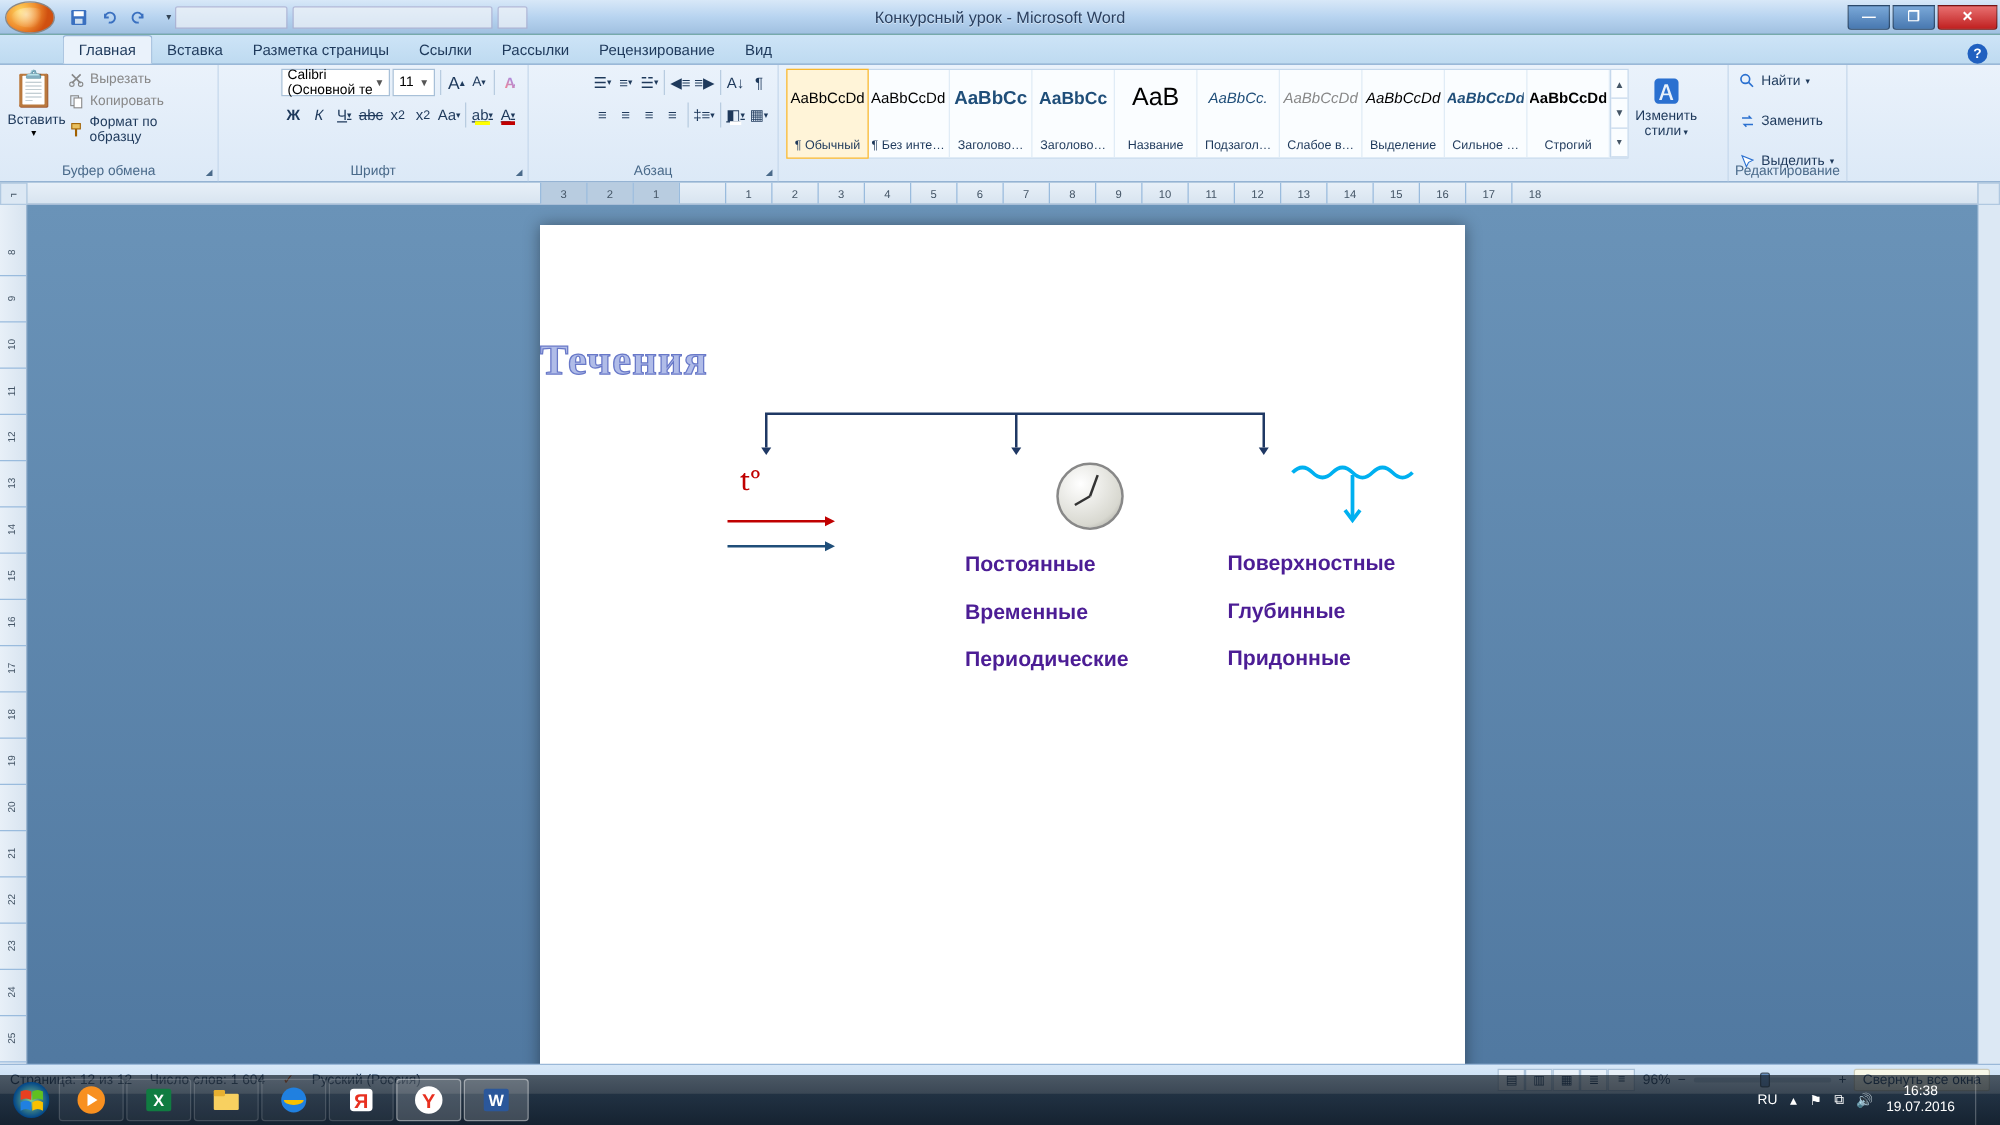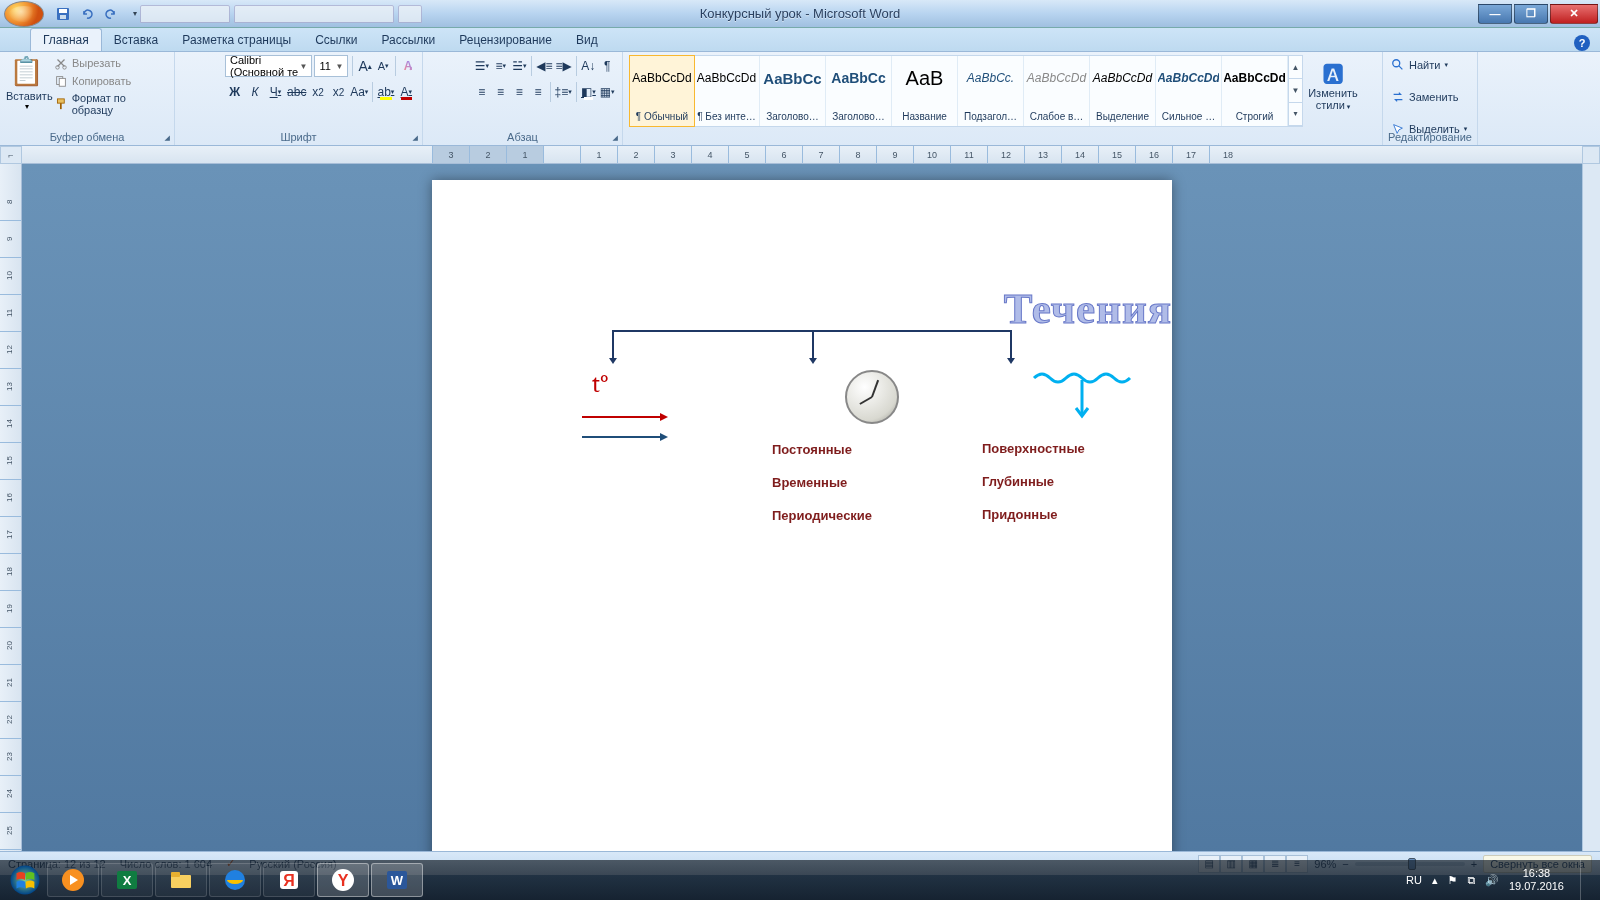--- a/index.html
+++ b/index.html
@@ -15,21 +15,21 @@
 .title-text { position:absolute; left:50%; transform:translateX(-50%); color:#2a4060; font-size:13px; text-shadow:0 1px #fff8; }
 .win-controls { margin-left:auto; display:flex; }
 .win-controls div { width:34px; height:20px; margin-top:0; display:flex; align-items:center; justify-content:center; color:#fff; font-weight:bold; font-size:11px; border:1px solid #0006; border-bottom-left-radius:3px; border-bottom-right-radius:3px; margin-right:2px; }
 .win-min { background: linear-gradient(#7aa8d8, #4878b0); }
 .win-max { background: linear-gradient(#7aa8d8, #4878b0); }
 .win-close { background: linear-gradient(#e87070, #c02020); width:48px !important; margin-right:2px; }
 .taskbar-tabs { position:absolute; left:140px; display:flex; gap:4px; }
 .tb-tab { width:90px; height:18px; background:#f0f4f8; border:1px solid #aac; border-radius:2px 2px 0 0; opacity:0.7; }
 
 
-.ribbon-tabs { height:24px; background: linear-gradient(to bottom, #cde4f7, #bedaf0); display:flex; align-items:flex-end; padding-left:30px; border-bottom:1px solid #9ab8d8; }
+.ribbon-tabs { height:24px; background: linear-gradient(to bottom, #cde4f7, #bedaf0); display:flex; align-items:flex-end; padding-left:50px; border-bottom:1px solid #9ab8d8; }
 .ribbon-tab { padding:4px 12px; font-size:12px; color:#1e395b; cursor:default; }
 .ribbon-tab.active { background:#eaf2fb; border:1px solid #9ab8d8; border-bottom:none; border-radius:3px 3px 0 0; }
 .help-icon { margin-left:auto; margin-right:10px; width:16px; height:16px; background:#2060c0; color:#fff; border-radius:50%; font-size:11px; text-align:center; line-height:16px; font-weight:bold; }
 
 
 .ribbon { height:94px; background: linear-gradient(to bottom, #eaf2fb 0%, #dce9f7 100%); border-bottom:1px solid #9ab8d8; display:flex; }
 .rgroup { border-right:1px solid #c5d8ec; padding:3px 6px 0 6px; display:flex; flex-direction:column; position:relative; }
 .rgroup-label { position:absolute; bottom:2px; left:0; right:0; text-align:center; font-size:11px; color:#4a6a8a; }
 .rgroup-label::after { content:"◢"; font-size:7px; color:#4a6a8a; position:absolute; right:4px; bottom:1px; }
 .rgroup-label.nolaunch::after { content:""; }
@@ -84,41 +84,41 @@
 .ruler-h-inner span { width:37px; text-align:center; border-left:1px solid #9bd; height:100%; line-height:18px; }
 .ruler-corner { position:absolute; left:0; top:0; width:22px; height:18px; background:#dce8f4; border:1px solid #b0c8e0; font-size:9px; text-align:center; line-height:16px; color:#456; }
 .ruler-v { position:absolute; top:18px; left:0; width:22px; bottom:0; background: linear-gradient(to right,#e8f0f8,#d8e4f0); border-right:1px solid #a8bed8; font-size:9px; color:#456; overflow:hidden; }
 .ruler-v-inner { position:absolute; top:20px; display:flex; flex-direction:column; width:100%; }
 .ruler-v-inner span { height:37px; text-align:center; border-top:1px solid #9bd; writing-mode:vertical-lr; transform:rotate(180deg); line-height:22px; font-size:8px; }
 .doc-area { position:absolute; top:18px; left:22px; right:18px; bottom:0; overflow:hidden; background: linear-gradient(to bottom, #6a93b8, #5078a0); }
 .vscroll { position:absolute; top:18px; right:0; width:18px; bottom:0; background:#dce8f4; border-left:1px solid #b0c8e0; }
 .ruler-toggle { position:absolute; top:0; right:0; width:18px; height:18px; background:#dce8f4; border:1px solid #b0c8e0; }
 
 .page { position:absolute; left:410px; top:16px; width:740px; height:790px; background:#fff; box-shadow:0 0 12px rgba(0,0,0,0.4); }
-.page-title { position:absolute; top:104px; left:0; right:0; text-align:right; font-size:43px; font-weight:bold; font-family:Cambria, serif; color:#b0bce8; -webkit-text-stroke:1px #6878c8; letter-spacing:1px; }
+.page-title { position:absolute; top:88px; left:0; right:0; text-align:left; font-size:34px; font-weight:bold; font-family:Cambria, serif; color:#b0bce8; -webkit-text-stroke:1px #6878c8; letter-spacing:1px; }
 
 
 .diagram { position:absolute; top:150px; left:60px; right:60px; }
 .bracket { position:absolute; top:0; left:120px; right:100px; height:30px; border-top:2px solid #1f3864; }
 .bracket::before, .bracket::after { content:""; position:absolute; top:0; width:2px; height:26px; background:#1f3864; }
 .bracket::before { left:0; } .bracket::after { right:0; }
 .bracket .mid { position:absolute; left:50%; top:0; width:2px; height:26px; background:#1f3864; }
 .bracket .arr { position:absolute; bottom:-4px; width:0; height:0; border-left:4px solid transparent; border-right:4px solid transparent; border-top:6px solid #1f3864; }
 .branch { position:absolute; top:40px; width:200px; font-family:Calibri, sans-serif; }
 .b1 { left:70px; } .b2 { left:280px; } .b3 { left:490px; }
 .temp-sym { color:#c00000; font-size:24px; font-family:Cambria,serif; margin-left:30px; }
 .red-arrow, .blue-arrow { width:80px; height:2px; margin:18px 0 0 20px; position:relative; }
 .red-arrow { background:#c00000; } .blue-arrow { background:#1f4e79; }
 .red-arrow::after, .blue-arrow::after { content:""; position:absolute; right:-6px; top:-3px; border-left:8px solid; border-top:4px solid transparent; border-bottom:4px solid transparent; }
 .red-arrow::after { border-left-color:#c00000; } .blue-arrow::after { border-left-color:#1f4e79; }
 .clock { width:54px; height:54px; border-radius:50%; background: radial-gradient(circle at 35% 30%, #fff, #d8d8d0 70%, #909088); border:2px solid #888; margin:0 auto 14px; position:relative; }
 .clock::before { content:""; position:absolute; left:50%; top:50%; width:2px; height:18px; background:#333; transform-origin:top; transform:translate(-50%,0) rotate(200deg); }
 .clock::after { content:""; position:absolute; left:50%; top:50%; width:2px; height:14px; background:#333; transform-origin:top; transform:translate(-50%,0) rotate(60deg); }
 .wave-ic { width:100px; margin:0 auto 8px; }
-.list-txt { font-weight:bold; font-size:13px; margin:18px 0 0 0; color:#7f1d1d; }
+.list-txt { font-weight:bold; font-size:17px; margin:18px 0 0 0; color:#4c1d95; }
 
 
 .statusbar { position:absolute; bottom:25px; left:0; right:0; height:24px; background: linear-gradient(#d8e8f8, #c0d8f0); border-top:1px solid #9ab8d8; display:flex; align-items:center; font-size:11px; color:#1e395b; padding:0 8px; gap:14px; }
 .status-right { margin-left:auto; display:flex; align-items:center; gap:6px; }
 .view-btns { display:flex; }
 .view-btns div { width:22px; height:18px; border:1px solid #a8c0d8; background:#e8f0f8; display:flex; align-items:center; justify-content:center; font-size:10px; }
 .zoom-slider { width:110px; height:4px; background:#a8c0d8; position:relative; border-radius:2px; }
 .zoom-slider::before { content:""; position:absolute; left:-12px; top:-5px; width:10px; height:14px; text-align:center; }
 .zoom-slider .thumb { position:absolute; left:48%; top:-4px; width:8px; height:12px; background:#6890c0; border:1px solid #456; border-radius:2px; }
 .collapse-hint { background:#f8f8e8; border:1px solid #ccb; padding:2px 6px; border-radius:2px; font-size:11px; }

